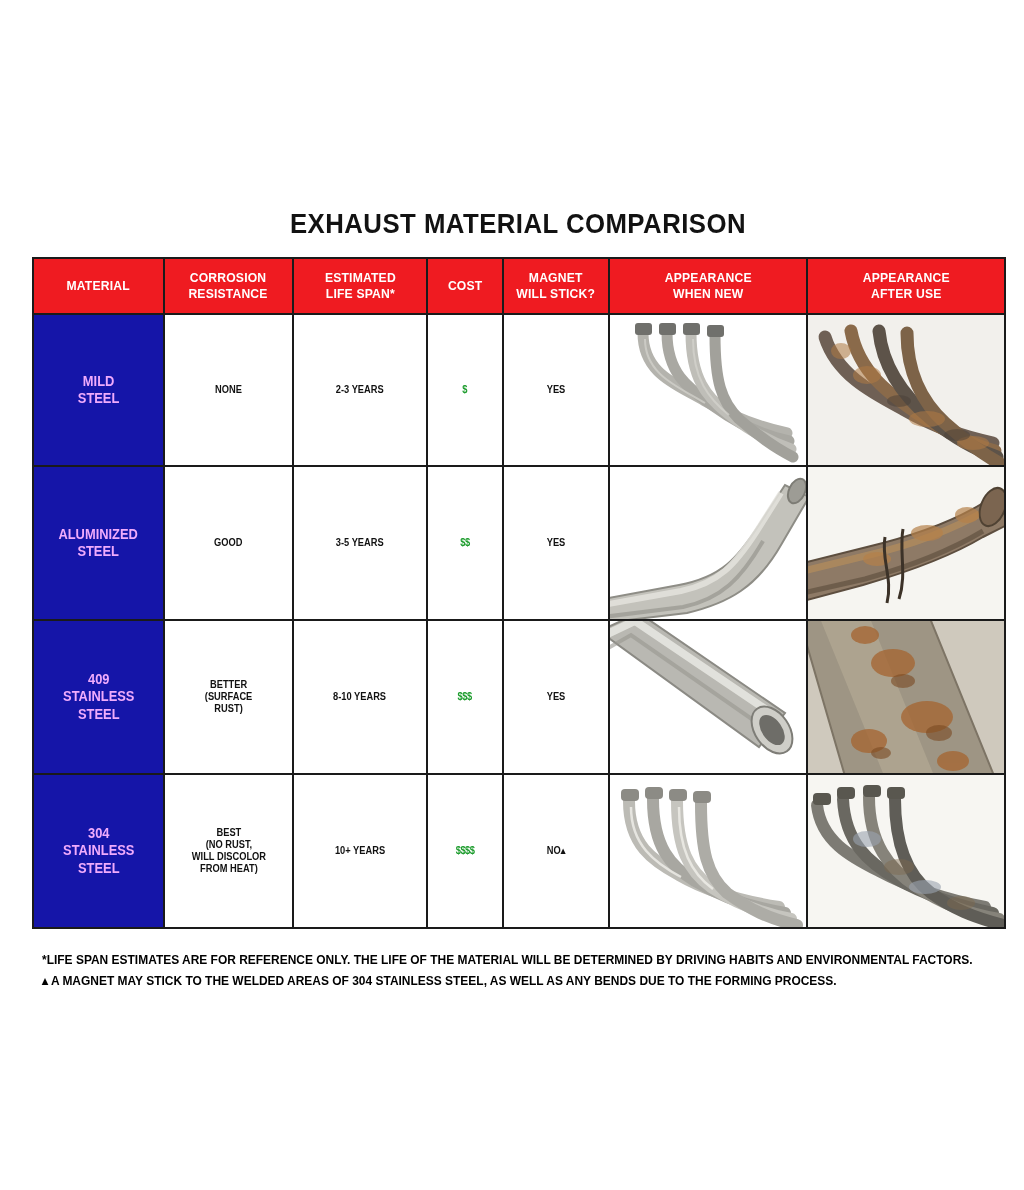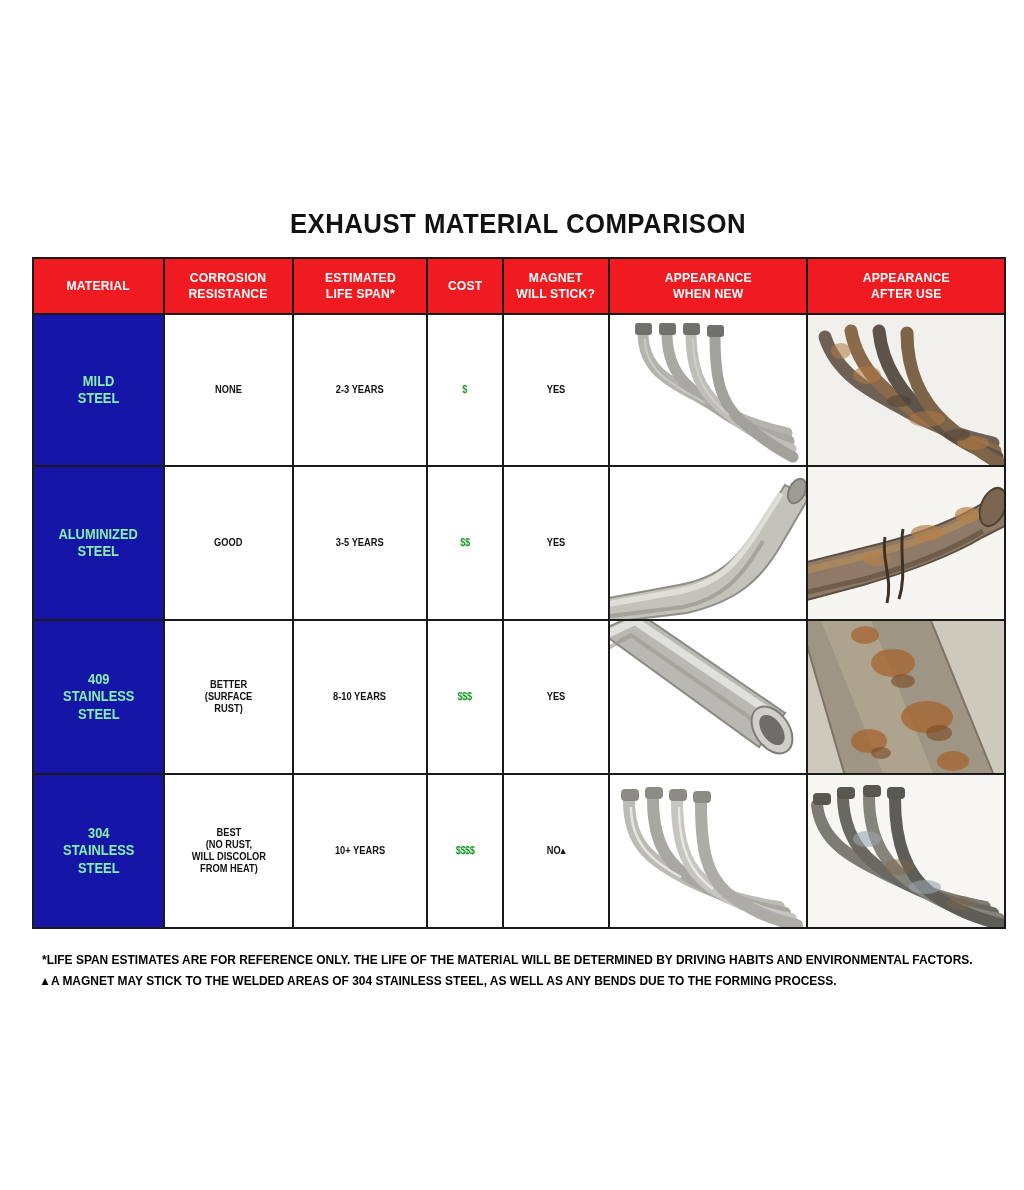--- a/index.html
+++ b/index.html
@@ -63,21 +63,21 @@
     letter-spacing: 0.2px;
     transform: none;
   }
   thead th span.hdr {
     display: inline-block;
     transform: scaleX(0.9);
     white-space: pre-line;
   }
   td.material {
     background: #1515a8;
-    color: #86efac;
+    color: #f0abfc;
     font-size: 14px;
     font-weight: bold;
     line-height: 1.25;
     white-space: pre-line;
   }
   td.material span {
     display: inline-block;
     transform: scaleX(0.92);
   }
   td.txt {

